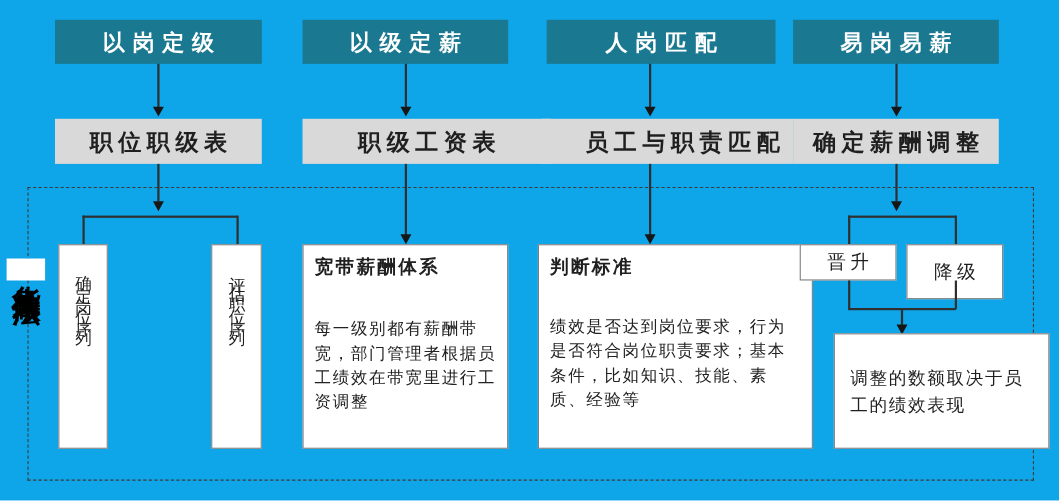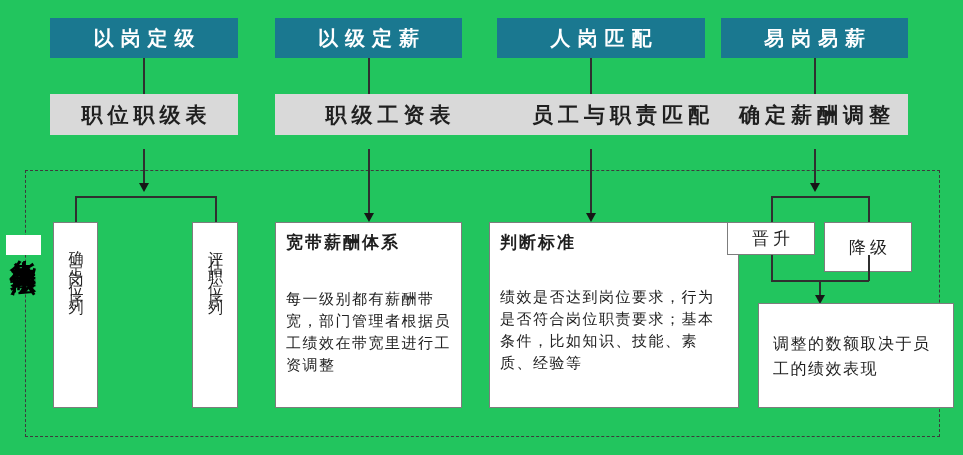--- a/index.html
+++ b/index.html
@@ -1,26 +1,26 @@
 <!DOCTYPE html>
 <html style="--header-bg: #1a7890; --header-text: #ffffff; --sub-bg: #d9d9d9; --line: #2f2f2f; --box-border: #7d7d7d; --dashed: #3c3c3c; --text: #1f1f1f;"><head>
 <meta charset="utf-8">
 <style>
   :root{
     --header-bg:#1a7890; --header-text:#ffffff; --sub-bg:#d9d9d9;
     --line:#2f2f2f; --box-border:#7d7d7d; --dashed:#3c3c3c; --text:#1f1f1f;
   }
   html,body{margin:0;padding:0;background:#ffffff;}
   body{font-family:"DejaVu Serif","Liberation Serif",serif;color:var(--text);}
-  #canvas{position:relative;width:963px;height:455px;background:#22c55e;overflow:hidden;}
+  #canvas{position:relative;width:963px;height:455px;background:#0ea5e9;overflow:hidden;}
 
   .hdr{position:absolute;top:18px;height:40px;background:var(--header-bg);color:var(--header-text);
        display:flex;align-items:center;justify-content:center;font-size:20px;font-weight:600;
        letter-spacing:7px;text-indent:7px;}
-  .sub{position:absolute;top:94px;height:41px;background:var(--sub-bg);color:var(--text);
+  .sub{position:absolute;top:108px;height:41px;background:var(--sub-bg);color:var(--text);
        display:flex;align-items:center;justify-content:center;font-size:21px;font-weight:600;
        letter-spacing:5px;text-indent:5px;}
   .vline{position:absolute;width:1.5px;background:var(--line);}
   .hline{position:absolute;height:1.5px;background:var(--line);}
   .ah{position:absolute;width:0;height:0;border-left:5px solid transparent;
       border-right:5px solid transparent;border-top:9px solid #161616;}
   .dashedbox{position:absolute;left:25px;top:170px;width:915px;height:267px;
       border:1.5px dashed var(--dashed);box-sizing:border-box;}
   .obox{position:absolute;border:1.5px solid var(--box-border);background:#ffffff;box-sizing:border-box;}
   .vbox{display:flex;justify-content:center;padding-top:16px;}

